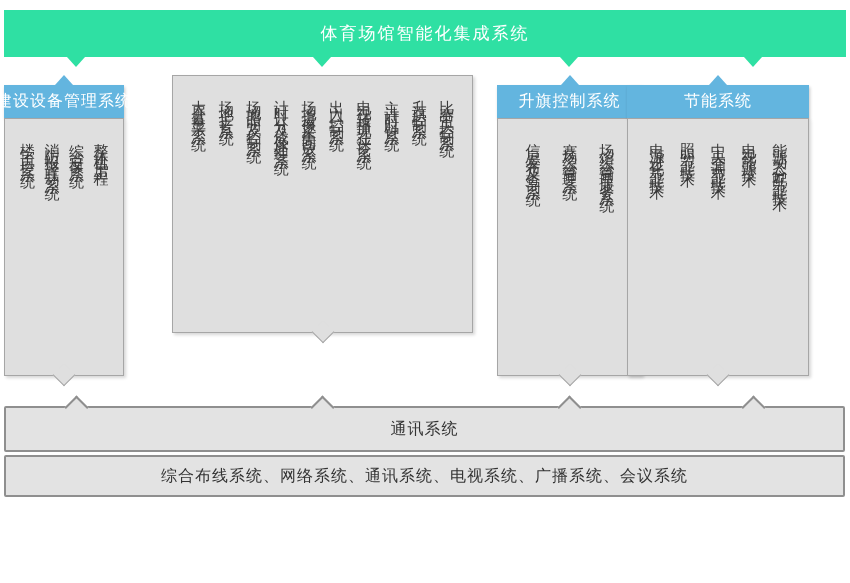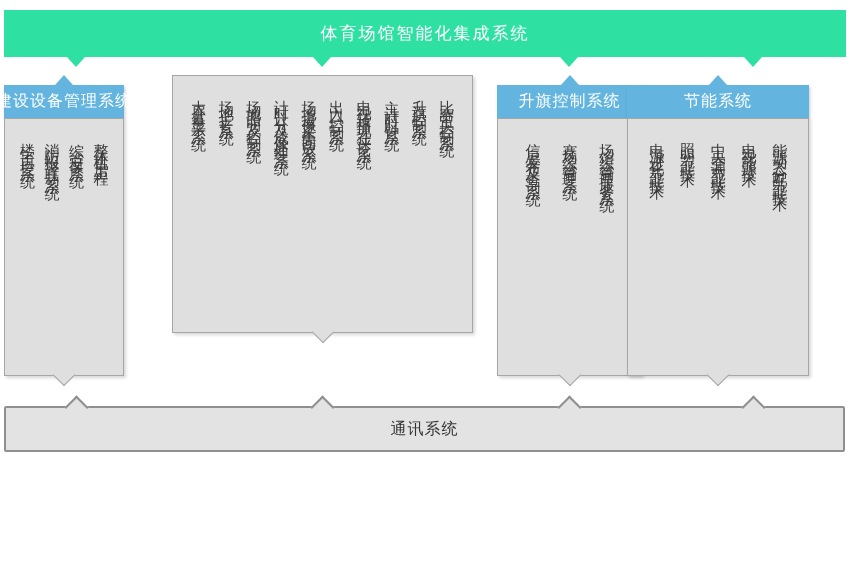--- a/index.html
+++ b/index.html
@@ -146,14 +146,17 @@
   </div>
 
   <div class="hbar comm">
     <div class="bump" style="left:62px"></div>
     <div class="bump" style="left:308px"></div>
     <div class="bump" style="left:555px"></div>
     <div class="bump" style="left:739px"></div>
     <span>通讯系统</span>
   </div>
 
+  <div class="hbar base">
+    <span>综合布线系统、网络系统、通讯系统、电视系统、广播系统、会议系统</span>
+  </div>
 
 </div>
 
 </body></html>

